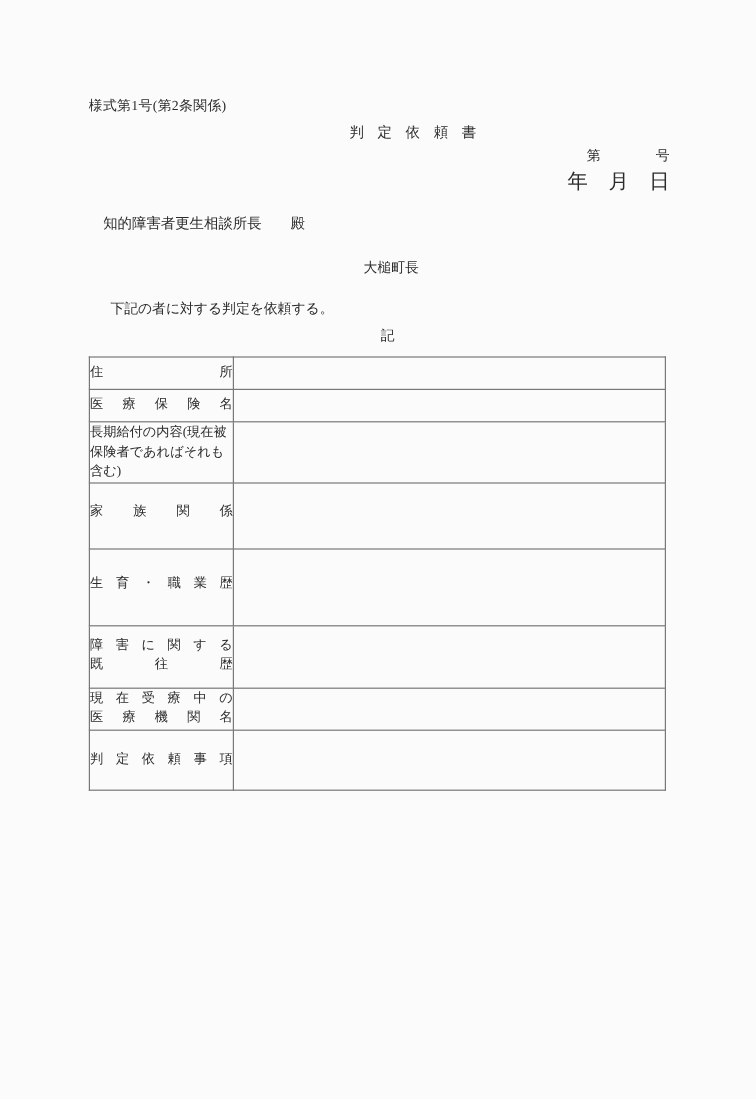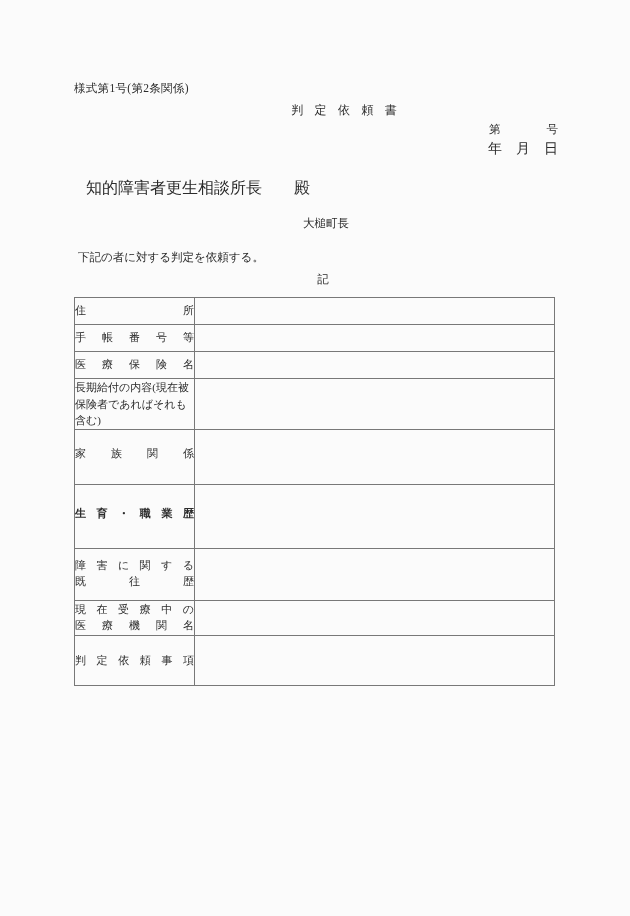--- a/index.html
+++ b/index.html
@@ -45,43 +45,43 @@
     position: absolute;
     right: 72px;
     top: 122px;
     font-size: 11.5px;
     white-space: nowrap;
   }
   .doc-date {
     position: absolute;
     right: 72px;
     top: 140px;
-    font-size: 14px;
+    font-size: 17px;
     white-space: nowrap;
   }
   .addressee {
     position: absolute;
     left: 86px;
     top: 178px;
-    font-size: 16px;
+    font-size: 12px;
     white-space: nowrap;
   }
   .issuer {
     position: absolute;
     left: 0;
     top: 216px;
     width: 624px;
     text-align: center;
     font-size: 11.5px;
     padding-left: 28px;
     box-sizing: border-box;
   }
   .lead-text {
     position: absolute;
-    left: 78px;
+    left: 92px;
     top: 250px;
     font-size: 11.5px;
     white-space: nowrap;
   }
   .ki-mark {
     position: absolute;
     left: 0;
     top: 272px;
     width: 630px;
     text-align: center;
@@ -137,21 +137,21 @@
     line-height: 1.5;
   }
 
   
   .r-name    { height: 26px; }
   .r-addr    { height: 27px; }
   .r-book    { height: 27px; }
   .r-ins     { height: 27px; }
   .r-long    { height: 51px; }
   .r-family  { height: 55px; }
-  .r-career  { height: 64px; font-weight: bold; }
+  .r-career  { height: 64px; }
   .r-history { height: 52px; }
   .r-clinic  { height: 35px; }
   .r-request { height: 50px; }
 
   .r-family .label-cell,
   .r-career .label-cell {
     vertical-align: middle;
     padding-bottom: 6px;
   }
   .r-history .label-cell {
@@ -182,26 +182,20 @@
   <table class="form-table">
     <tbody>
 
       <tr class="r-addr">
         <td class="label-cell">
           <span class="dist">住　　　　所</span>
         </td>
         <td class="value-cell" colspan="2"></td>
       </tr>
 
-      <tr class="r-book">
-        <td class="label-cell">
-          <span class="dist">手 帳 番 号 等</span>
-        </td>
-        <td class="value-cell" colspan="2"></td>
-      </tr>
 
       <tr class="r-ins">
         <td class="label-cell">
           <span class="dist">医 療 保 険 名</span>
         </td>
         <td class="value-cell" colspan="2"></td>
       </tr>
 
       <tr class="r-long">
         <td class="label-cell">

